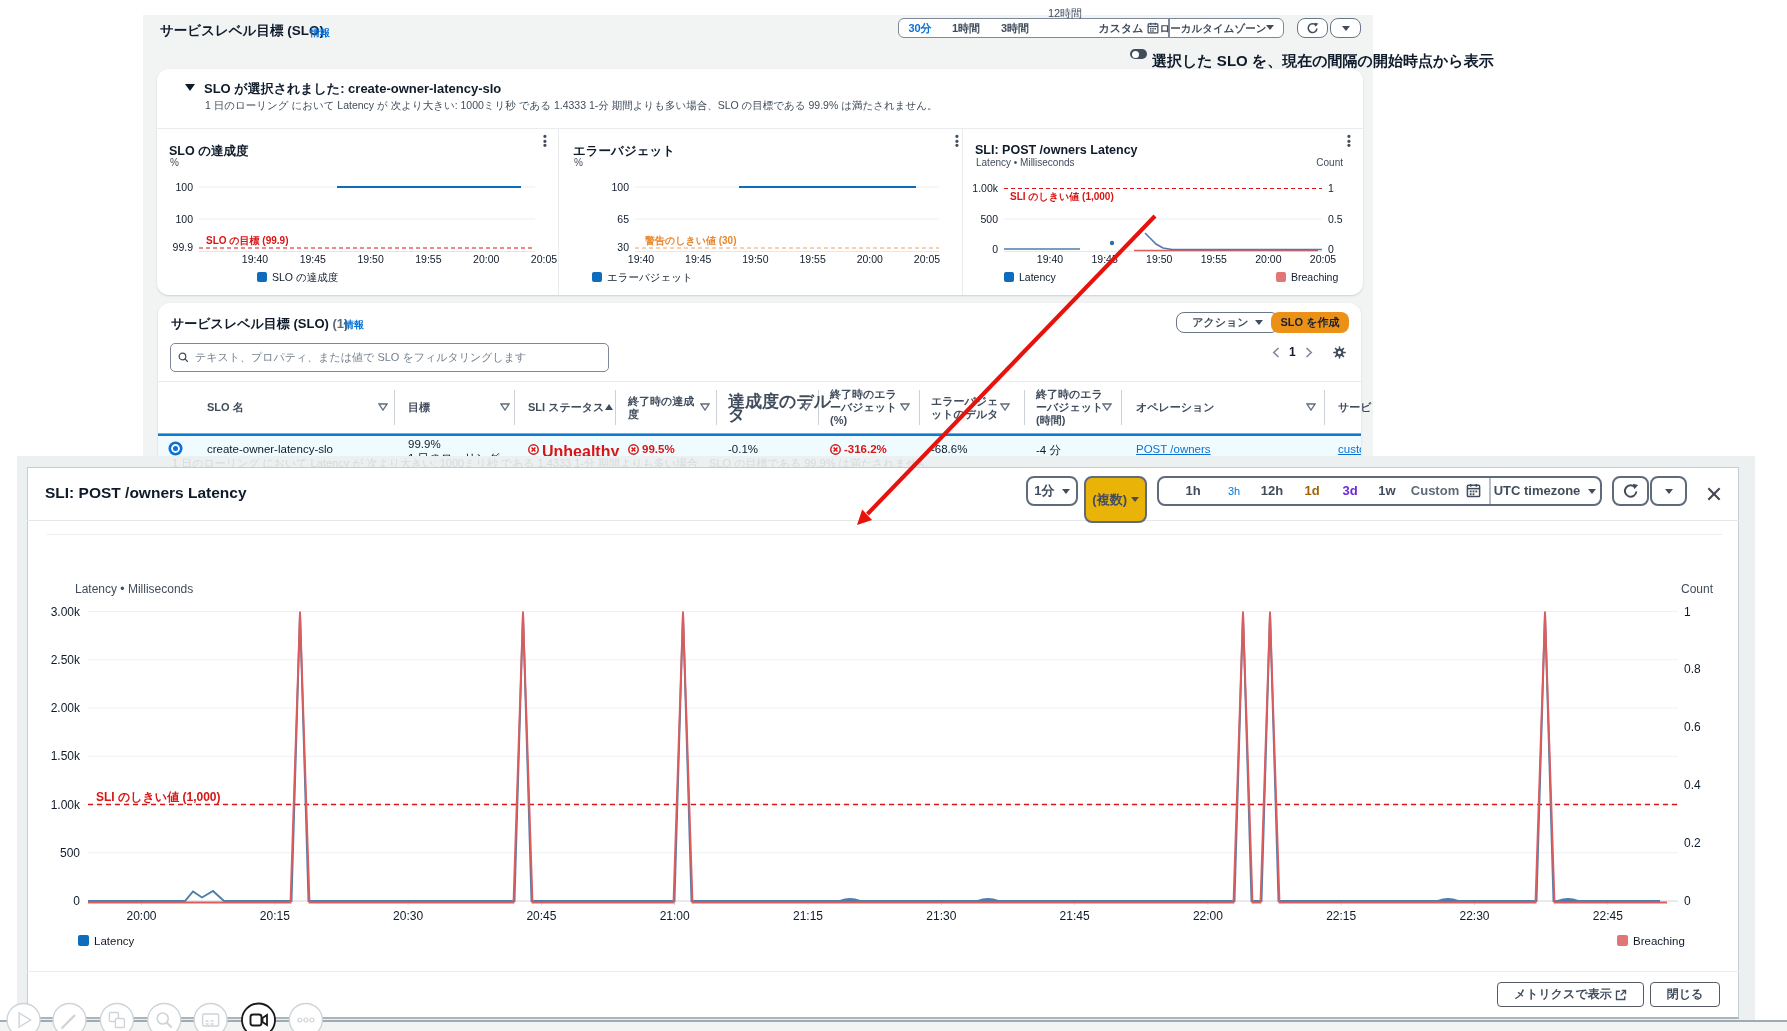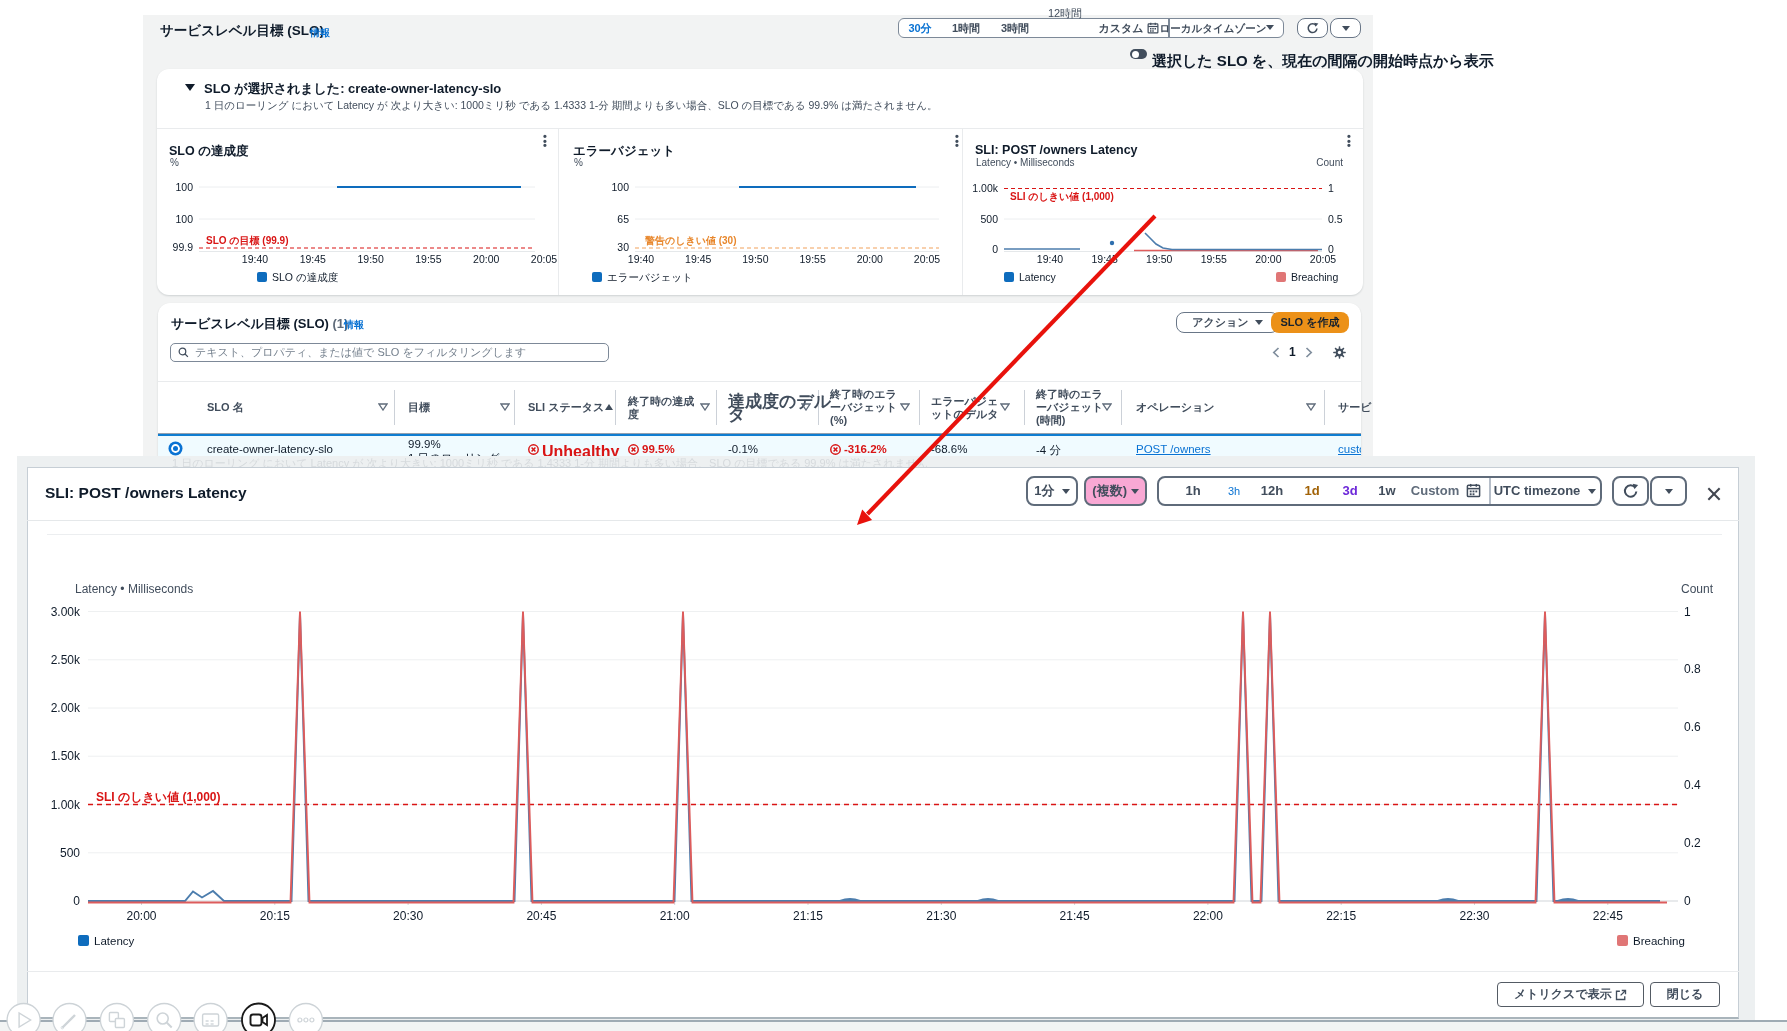--- a/index.html
+++ b/index.html
@@ -122,21 +122,21 @@
     <rect x="847" y="144" width="10" height="10" rx="2" fill="#0e6cbd"></rect>
     <text x="862" y="153" font-size="10.5" fill="#0f1b2a">Latency</text>
     <rect x="1119" y="144" width="10" height="10" rx="2" fill="#e07676"></rect>
     <text x="1134" y="153" font-size="10.5" fill="#0f1b2a">Breaching</text>
   </svg>
 <div class="abs" style="left:158px;top:303px;width:1203px;height:155px;background:#fff;border-radius:12px 12px 0 0;box-shadow:0 1px 2px rgba(0,28,36,.15)"></div>
 <div class="abs b" style="left:171px;top:315px;font-size:13px">サービスレベル目標 (SLO) <span style="color:#5f6b7a">(1)</span></div>
 <div class="abs b blue" style="left:344px;top:318px;font-size:10px">情報</div>
 <div class="btn" style="left:1176px;top:312px;width:103px;height:21px;font-size:11px">アクション&nbsp;&nbsp;<span class="car"></span></div>
 <div class="abs b" style="left:1271px;top:312px;width:78px;height:21px;background:#ec9118;border-radius:8px;display:flex;align-items:center;justify-content:center;font-size:11px;color:#16212e">SLO を作成</div>
-<div class="abs" style="left:170px;top:343px;width:439px;height:19px;background:#fff;border:1.4px solid #7d8998;border-radius:5px;display:flex;align-items:center">
+<div class="abs" style="left:170px;top:343px;width:439px;height:29px;background:#fff;border:1.4px solid #7d8998;border-radius:5px;display:flex;align-items:center">
     <svg width="11" height="11" viewBox="0 0 16 16" style="margin-left:7px">
       <circle cx="6.5" cy="6.5" r="4.8" fill="none" stroke="#414d5c" stroke-width="1.8"></circle>
       <line x1="10.2" y1="10.2" x2="14.4" y2="14.4" stroke="#414d5c" stroke-width="1.8"></line>
     </svg>
     <span style="font-size:11px;color:#737f8c;margin-left:6px">テキスト、プロパティ、または値で SLO をフィルタリングします</span>
   </div>
 <div class="abs" style="left:1272px;top:345px;font-size:12px;color:#8c98a6;display:flex;align-items:center;gap:9px">
     <svg width="8" height="11" viewBox="0 0 8 11">
       <polyline points="6.5,1 1.8,5.5 6.5,10" fill="none" stroke="#808e9d" stroke-width="1.7"></polyline>
     </svg>
@@ -238,21 +238,21 @@
 <div class="abs" style="left:1036px;top:443px;font-size:11.5px">-4 分</div>
 <div class="abs" style="left:1136px;top:443px;font-size:11.5px;color:#0972d3;text-decoration:underline">POST /owners</div>
 <div class="abs" style="left:1338px;top:443px;width:23px;overflow:hidden;font-size:11.5px;color:#0972d3;text-decoration:underline;white-space:nowrap">custo</div>
 <div class="abs" style="left:17px;top:456px;width:1738px;height:575px;background:#edf0f1"></div>
 <div class="abs" style="left:172px;top:456px;font-size:11px;color:#d6dadd;white-space:nowrap">1 日のローリング において Latency が 次より大きい: 1000ミリ秒 である 1.4333 1-分 期間よりも多い場合、SLO の目標である 99.9% は満たされません</div>
 <div class="abs" style="left:27px;top:467px;width:1712px;height:552px;background:#fff;border:1px solid #c6ced5;border-bottom:2px solid #a9b4bb"></div>
 <div class="abs b" style="left:45px;top:484px;font-size:15.5px">SLI: POST /owners Latency</div>
 <div class="abs" style="left:27px;top:520px;width:1712px;height:1px;background:#e5e8ea"></div>
 <div class="abs" style="left:47px;top:534px;width:1675px;height:1px;background:#eceef0"></div>
 <div style="position:absolute;background:#fff;border:2px solid #5f6b7a;border-radius:8px;display:flex;align-items:center;justify-content:center;font-size:13px;font-weight:bold;color:#414d5c;left:1026px;top:476px;width:52px;height:30px">1分&nbsp;&nbsp;<span class="car2"></span></div>
-<div style="position:absolute;background:#f9a8d4;border:2px solid #5f6b7a;border-radius:8px;display:flex;align-items:center;justify-content:center;font-size:13px;font-weight:bold;color:#414d5c;left:1084px;top:476px;width:63px;height:30px">(複数)&nbsp;<span class="car2"></span></div>
+<div style="position:absolute;background:#eab308;border:2px solid #5f6b7a;border-radius:8px;display:flex;align-items:center;justify-content:center;font-size:13px;font-weight:bold;color:#414d5c;left:1084px;top:476px;width:63px;height:47px">(複数)&nbsp;<span class="car2"></span></div>
 <div style="position:absolute;background:#fff;border:2px solid #5f6b7a;border-radius:8px;display:flex;align-items:center;justify-content:center;font-size:13px;font-weight:bold;color:#414d5c;left:1157px;top:476px;width:445px;height:30px"></div>
 <span style="position:absolute;top:484px;font-size:13px;font-weight:bold;color:#414d5c;transform:translateX(-50%);white-space:nowrap;line-height:14px;left:1193px">1h</span>
 <span style="position:absolute;top:484px;font-size:11px;font-weight:normal;color:#414d5c;transform:translateX(-50%);white-space:nowrap;line-height:14px;left:1234px;color:#0972d3">3h</span>
 <span style="position:absolute;top:484px;font-size:13px;font-weight:bold;color:#414d5c;transform:translateX(-50%);white-space:nowrap;line-height:14px;left:1272px">12h</span>
 <span style="position:absolute;top:484px;font-size:13px;font-weight:bold;color:#a16207;transform:translateX(-50%);white-space:nowrap;line-height:14px;left:1312px">1d</span>
 <span style="position:absolute;top:484px;font-size:13px;font-weight:bold;color:#6d28d9;transform:translateX(-50%);white-space:nowrap;line-height:14px;left:1350px">3d</span>
 <span style="position:absolute;top:484px;font-size:13px;font-weight:bold;color:#414d5c;transform:translateX(-50%);white-space:nowrap;line-height:14px;left:1387px">1w</span>
 <span style="position:absolute;top:484px;font-size:13px;font-weight:bold;color:#414d5c;transform:translateX(-50%);white-space:nowrap;line-height:14px;left:1435px;color:#5f6b7a">Custom</span>
 <svg class="abs" style="left:1466px;top:483px" width="15" height="15" viewBox="0 0 16 16">
     <rect x="1.5" y="2.5" width="13" height="12" rx="1" fill="none" stroke="#414d5c" stroke-width="1.6"></rect>

